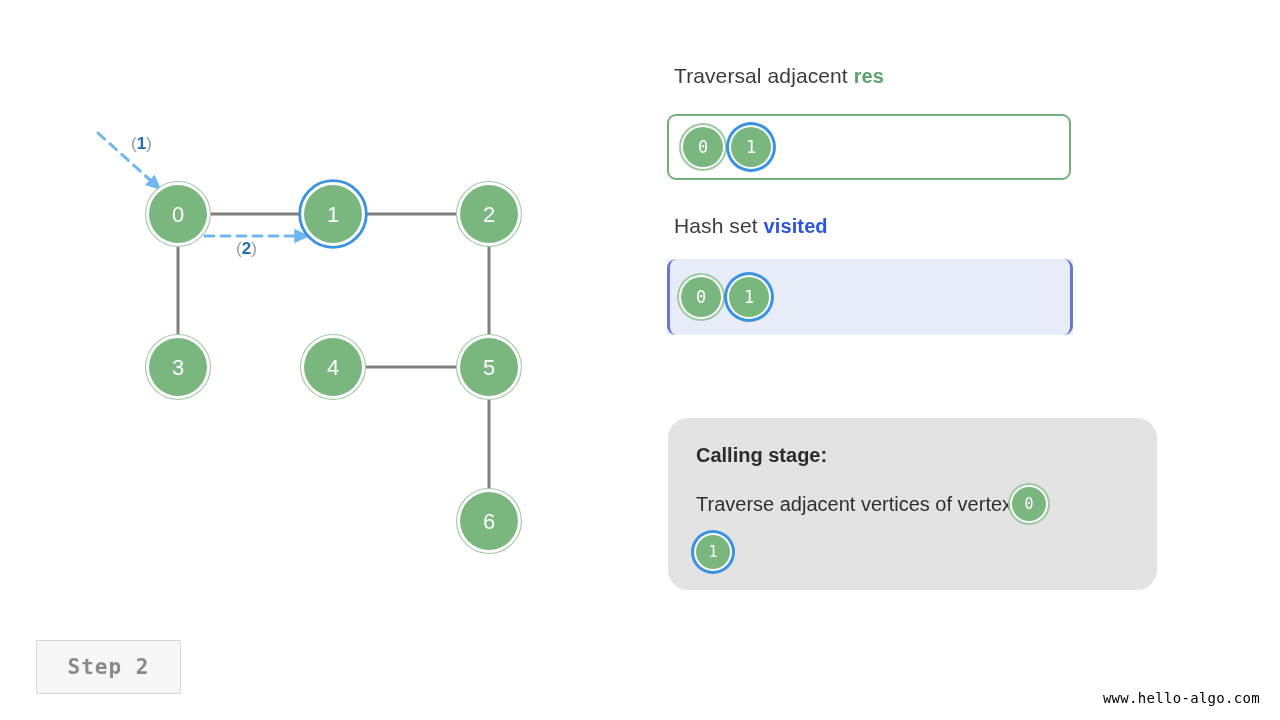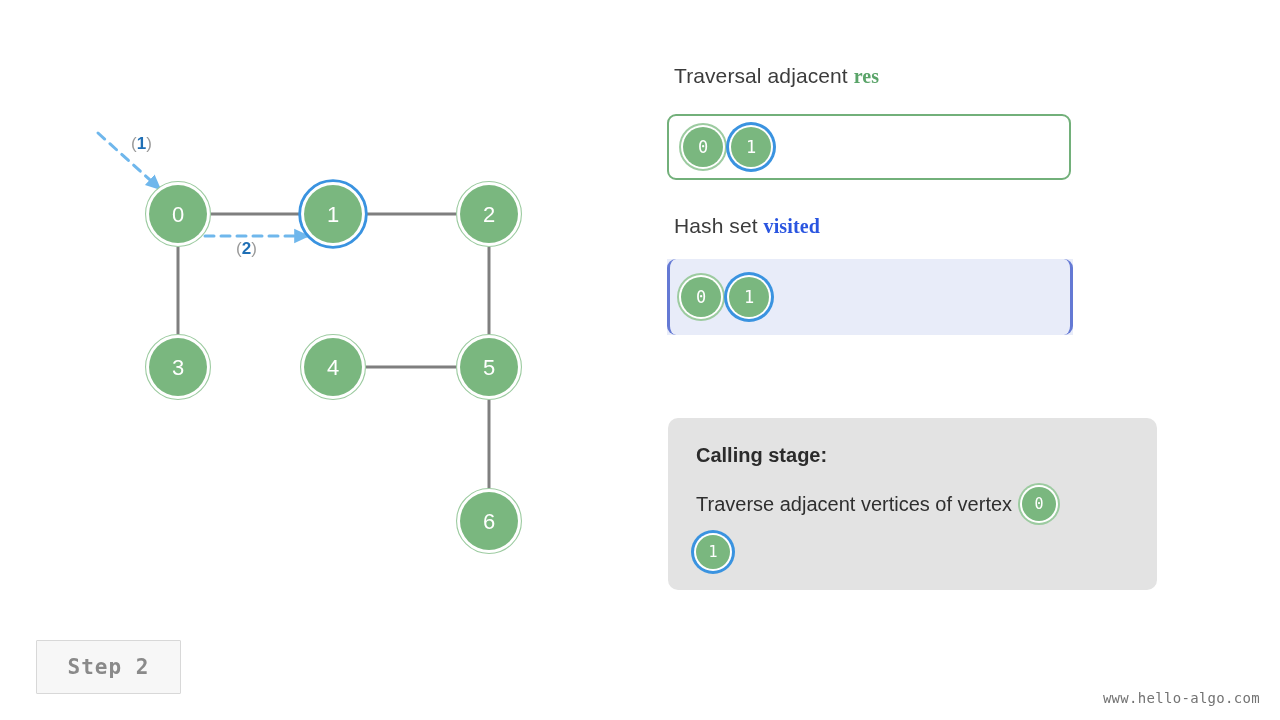--- a/index.html
+++ b/index.html
@@ -37,21 +37,21 @@
 
   .section-heading {
     position: absolute;
     font-size: 21px;
     font-weight: 400;
     color: #3c3c3c;
     white-space: nowrap;
     letter-spacing: 0.1px;
   }
   .section-heading .code {
-    font-family: Liberation Serif, serif;
+    font-family: Liberation Sans, sans-serif;
     font-weight: bold;
     font-size: 20px;
   }
   .code-green { color: #5aa469; }
   .code-blue  { color: #2a55e0; }
 
   #res-heading     { left: 8px; top: 64px; }
   #visited-heading { left: 8px; top: 214px; }
 
   
@@ -140,37 +140,36 @@
 
   
   #stage-box {
     position: absolute;
     left: 2px;
     top: 418px;
     width: 489px;
     height: 172px;
     box-sizing: border-box;
     background: #e3e3e3;
-    border-radius: 10px;
+    border-radius: 20px;
     padding: 22px 26px 0 28px;
   }
   #stage-title {
     font-size: 20px;
     font-weight: bold;
     color: #2b2b2b;
     margin: 0 0 10px 0;
     line-height: 1.5;
   }
   .stage-line {
     display: flex;
     align-items: center;
     font-size: 20px;
     color: #2f2f2f;
     height: 48px;
-    gap: 10px;
     white-space: nowrap;
   }
 
   
   #step-badge {
     position: absolute;
     left: 36px;
     top: 640px;
     width: 145px;
     height: 54px;
@@ -188,21 +187,21 @@
     letter-spacing: 1px;
   }
 
   
   #watermark {
     position: absolute;
     right: 20px;
     bottom: 14px;
     font-family: "DejaVu Sans Mono", "Liberation Mono", monospace;
     font-size: 14px;
-    color: #737373;
+    color: #000000;
     letter-spacing: 0.3px;
   }
 </style>
 </head>
 <body>
 
 <div id="graph-panel">
   <svg id="graph-svg" width="640" height="720" viewBox="0 0 640 720" xmlns="http://www.w3.org/2000/svg">
     <defs>
       <marker id="arrowhead" markerWidth="6" markerHeight="6" refX="4.6" refY="3" orient="auto">

